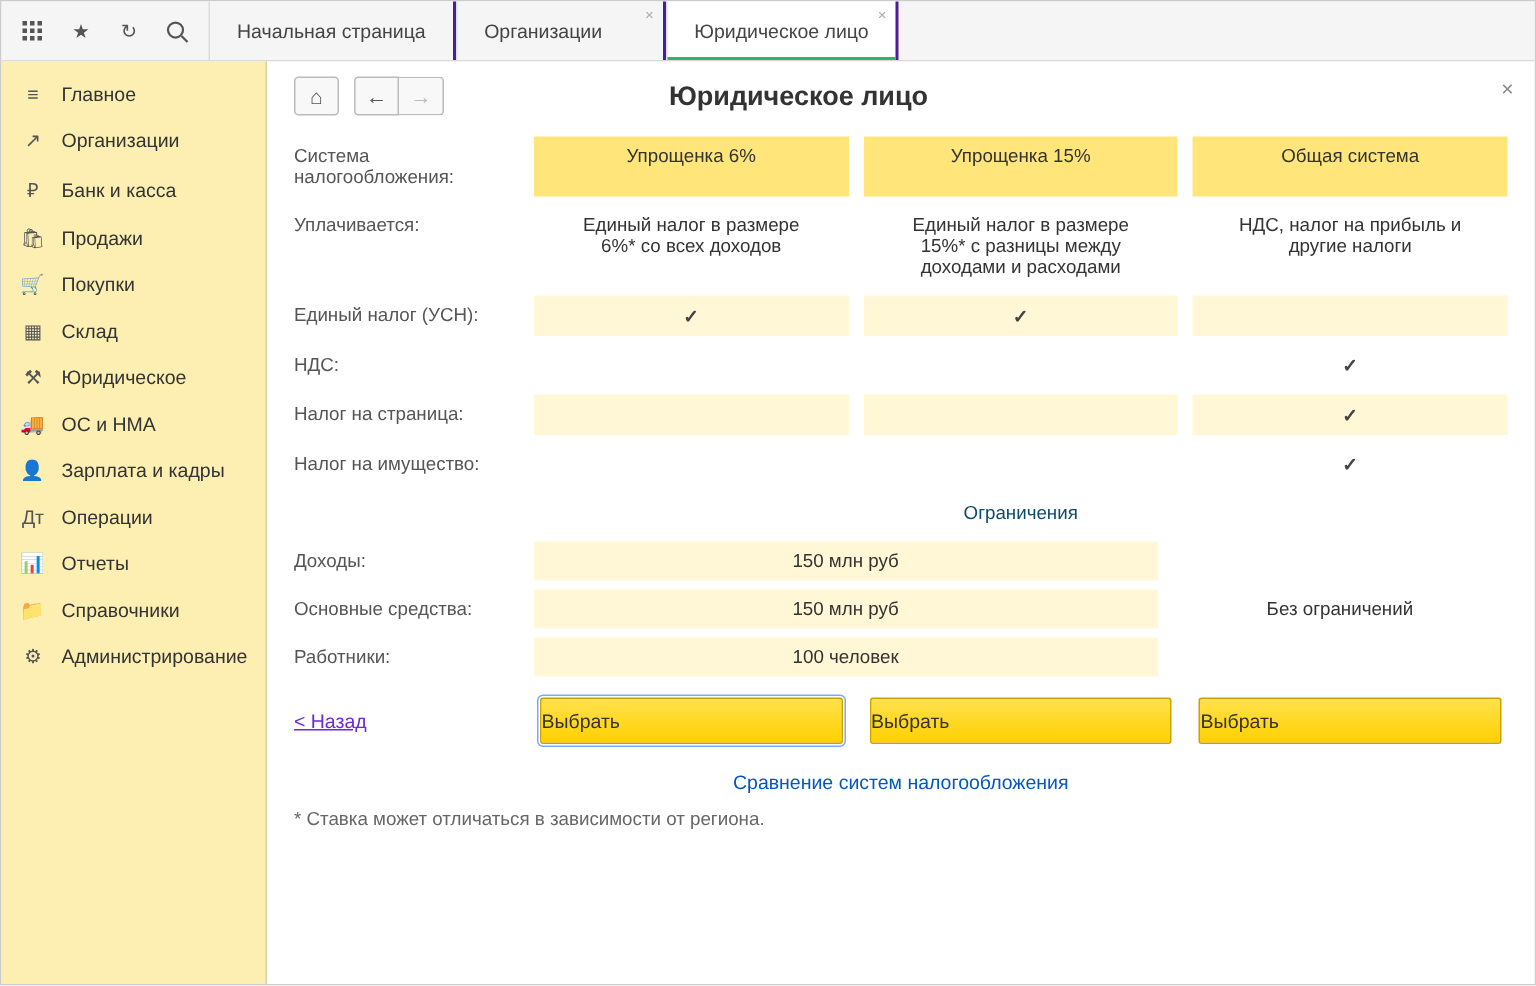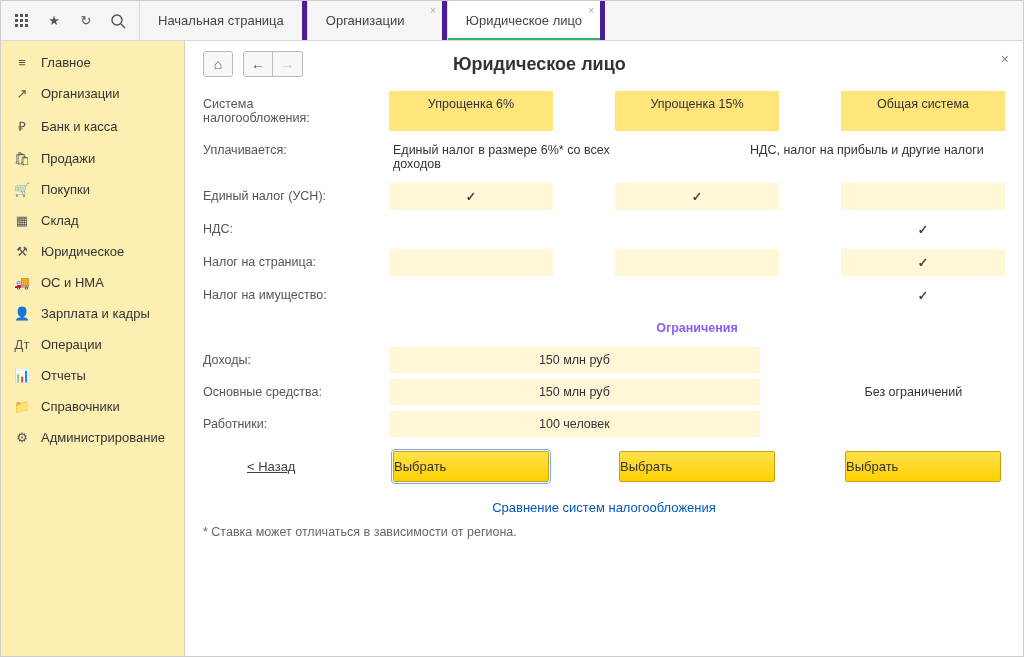--- a/index.html
+++ b/index.html
@@ -4,21 +4,21 @@
 <style>
   * { box-sizing: border-box; margin: 0; padding: 0; }
   html, body { width: 1024px; height: 657px; font-family: Arial, sans-serif; font-size: 13px; color: #333; background: #fff; overflow: hidden; }
   .app { display: flex; flex-direction: column; width: 100%; height: 100%; border: 1px solid #ccc; }
 
   
   .topbar { display: flex; align-items: stretch; height: 40px; border-bottom: 1px solid #d9d9d9; background: #f5f5f5; }
   .top-icons { display: flex; align-items: center; gap: 14px; padding: 0 12px; }
   .top-icons .ico { width: 18px; height: 18px; display: flex; align-items: center; justify-content: center; color: #555; cursor: pointer; }
   .tabs { display: flex; align-items: stretch; }
-  .tab { position: relative; display: flex; align-items: center; padding: 0 18px; border-left: 1px solid #ddd; border-right: 5px solid #4c1d95; min-width: 140px; color: #444; cursor: pointer; background: #f5f5f5; }
+  .tab { position: relative; display: flex; align-items: flex-start; padding: 12px 18px; border-left: 1px solid #ddd; border-right: 2px solid #4c1d95; min-width: 140px; color: #444; cursor: pointer; background: #f5f5f5; }
   .tab.first { border-left: 1px solid #ddd; }
   .tab .close { position: absolute; top: 4px; right: 6px; font-size: 10px; color: #aaa; cursor: pointer; }
   .tab.active { background: #fff; }
   .tab.active::after { content: ""; position: absolute; left: 0; right: 0; bottom: 0; height: 2px; background: #2fb36a; }
 
   
   .body { display: flex; flex: 1 1 auto; min-height: 0; }
   .sidebar { width: 184px; background: #fdefb2; border-right: 1px solid #d9d2a6; padding: 6px 0; }
   .side-item { display: flex; align-items: center; gap: 10px; padding: 8px 12px; color: #333; cursor: pointer; font-size: 13px; }
   .side-item .sico { width: 18px; text-align: center; color: #555; }
@@ -28,36 +28,36 @@
   .btn-icon { display: inline-flex; align-items: center; justify-content: center; width: 30px; height: 26px; border: 1px solid #bbb; border-radius: 3px; background: #f8f8f8; color: #555; cursor: pointer; font-size: 14px; }
   .btn-group { display: inline-flex; }
   .btn-group .btn-icon { border-radius: 0; }
   .btn-group .btn-icon:first-child { border-radius: 3px 0 0 3px; }
   .btn-group .btn-icon:last-child { border-radius: 0 3px 3px 0; border-left: none; }
   .page-title { font-size: 18px; font-weight: bold; margin-left: 140px; }
   .close-page { position: absolute; top: 10px; right: 14px; color: #888; font-size: 14px; cursor: pointer; }
 
   
   .tax-grid { width: 100%; }
-  .row { display: flex; align-items: stretch; margin-bottom: 6px; gap: 26px; }
+  .row { display: flex; align-items: stretch; margin-bottom: 6px; }
   .row .label-col { width: 160px; padding: 6px 4px 6px 0; color: #555; font-size: 12.5px; }
-  .row .cell { flex: 1 1 0; padding: 6px 4px; font-size: 12.5px; text-align: center; }
-  .row .cell.left { text-align: left; }
+  .row .cell { flex: 1 1 0; padding: 6px 22px; font-size: 12.5px; text-align: center; }
+  .row .cell.left { text-align: center; }
   .head-cell { background: #ffe57a; color: #333; font-size: 16px; padding: 10px 8px; text-align: center; }
   .stripe { background: #fff7d6; }
   .check::before { content: "✓"; color: #444; font-weight: bold; }
   .gap { width: 10px; flex: 0 0 10px; }
 
   .spanned2 { flex: 2 1 0; }
   .no-limit { flex: 1 1 0; }
 
-  .section-title { text-align: center; color: #8b5cf6; padding: 10px 0 6px 0; font-weight: bold; }
+  .section-title { text-align: center; color: #0c4a6e; padding: 10px 0 6px 0; }
 
   .row.actions .label-col { display:flex; align-items:center; }
-  .back-link { color: #404040; text-decoration: underline; cursor: pointer; font-size: 13px; margin-left: 44px; }
+  .back-link { color: #6d28d9; text-decoration: underline; cursor: pointer; font-size: 13px; }
   .select-btn { display:block; width: 100%; padding: 7px 0; text-align: left; border: 1px solid #c9a400; background: linear-gradient(#ffe14d, #ffd000); color: #333; font-size: 13px; cursor: pointer; border-radius: 2px; }
   .row.actions .cell { flex:1 1 0; padding: 4px 4px; }
   .focus-ring { outline: 1px solid #7aa7ff; outline-offset: 1px; }
 
   .compare-link-row { text-align: center; margin: 14px 0 10px 0; }
   .compare-link { color: #0057c2; cursor: pointer; font-size: 13px; text-align: center; }
 
   .footnote { color: #666; font-size: 12.5px; margin-top: 4px; }
 </style>
 </head>
@@ -183,20 +183,21 @@
           <div class="gap"></div>
           <div class="cell head-cell">Упрощенка 15%</div>
           <div class="gap"></div>
           <div class="cell head-cell">Общая система</div>
         </div>
 
         <div class="row">
           <div class="label-col">Уплачивается:</div>
           <div class="cell left">Единый налог в размере 6%* со всех доходов</div>
           <div class="gap"></div>
+          <div class="cell left">Единый налог в размере 15%* с разницы между доходами и расходами</div>
           <div class="gap"></div>
           <div class="cell left">НДС, налог на прибыль и другие налоги</div>
         </div>
 
         <div class="row">
           <div class="label-col">Единый налог (УСН):</div>
           <div class="cell stripe"><span class="check"></span></div>
           <div class="gap"></div>
           <div class="cell stripe"><span class="check"></span></div>
           <div class="gap"></div>

